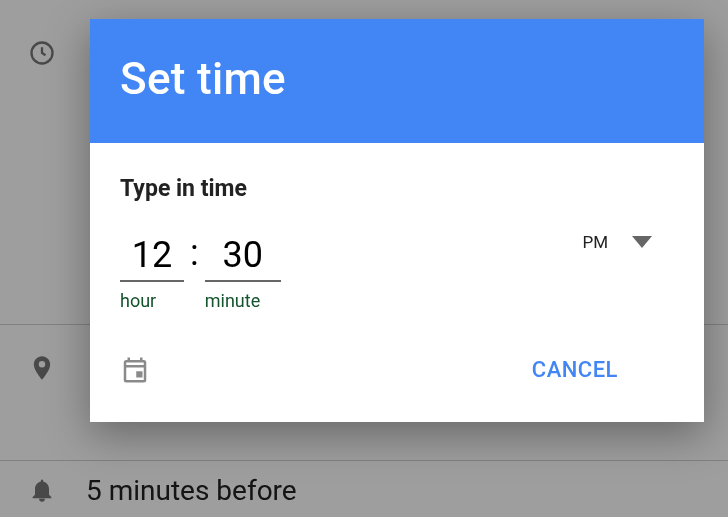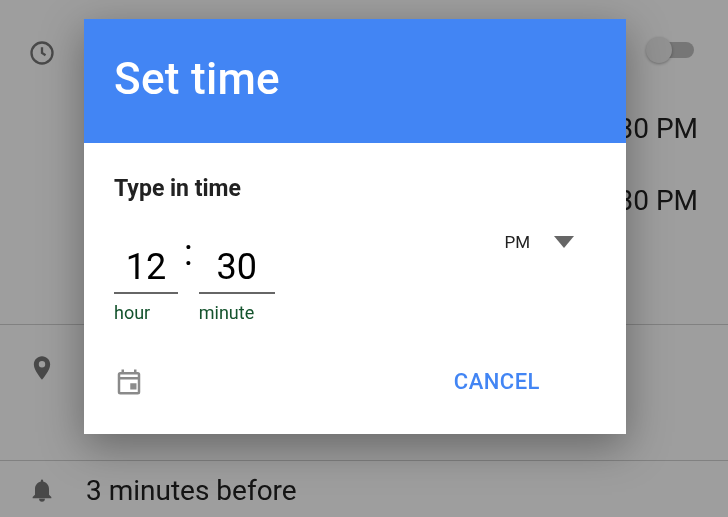--- a/index.html
+++ b/index.html
@@ -13,28 +13,28 @@
   .bg-icon { width: 28px; height: 28px; margin-right: 30px; color: #777; flex-shrink: 0; }
   .bg-toggle { position: absolute; right: 30px; top: 34px; width: 52px; height: 20px; }
   .bg-toggle-track { width: 44px; height: 16px; background: #bfbfbf; border-radius: 10px; position: absolute; top: 8px; left: 4px; }
   .bg-toggle-thumb { width: 26px; height: 26px; background: #ececec; border-radius: 50%; position: absolute; top: 3px; left: 0; box-shadow: 0 1px 3px rgba(0,0,0,.3); }
   .bg-text { font-size: 28px; color: #222; }
 
   
   .scrim { position: absolute; inset: 0; background: rgba(0,0,0,.38); }
 
   
-  .dialog { position: absolute; left: 84px; top: 19px; width: 542px; background: #fff; box-shadow: 0 12px 40px rgba(0,0,0,.35); }
+  .dialog { position: absolute; left: 90px; top: 19px; width: 614px; background: #fff; box-shadow: 0 12px 40px rgba(0,0,0,.35); }
   .dialog-header { background: #4285f4; color: #fff; padding: 34px 30px 38px; font-size: 44px; font-weight: 500; letter-spacing: .3px; }
   .dialog-body { padding: 32px 30px 8px 30px; }
   .subtitle { font-size: 23px; color: #222; font-weight: 700; margin-bottom: 30px; }
 
   .time-row { display: flex; align-items: flex-start; }
   .time-fields { display: flex; align-items: flex-end; }
-  .field { display: flex; flex-direction: column; margin-top: 12px; }
+  .field { display: flex; flex-direction: column; }
   .field input { border: none; border-bottom: 2px solid #666; font-size: 36px; text-align: center; width: 64px; padding: 2px 0 4px; outline: none; background: transparent; font-family: inherit; }
   .field-label { font-size: 18px; color: #14532d; margin-top: 8px; }
   .colon { font-size: 36px; padding: 0 6px 8px; align-self: flex-start; line-height: 42px; }
   .field.minute input { width: 76px; }
   .field.minute .field-label { }
 
   .ampm-wrap { margin-left: auto; display: flex; align-items: center; gap: 24px; margin-right: 22px; }
   .ampm { font-size: 17px; color: #222; }
   .dropdown-caret { width: 0; height: 0; border-left: 10px solid transparent; border-right: 10px solid transparent; border-top: 12px solid #666; }
 
@@ -72,21 +72,21 @@
     </span>
   </div>
 
   <div class="bg-divider" style="position:absolute; top:460px; left:0; right:0;"></div>
   <div class="bg-row" style="position:absolute; top:460px; left:0; right:0; height:60px;">
     <span class="bg-icon">
       <svg viewBox="0 0 24 24" fill="currentColor">
           <path d="M12 22a2.5 2.5 0 0 0 2.5-2.5h-5A2.5 2.5 0 0 0 12 22zm6-6V11c0-3.1-2-5.6-5-6.3V4a1 1 0 1 0-2 0v.7C8 5.4 6 7.9 6 11v5l-2 2v1h16v-1l-2-2z"></path>
         </svg>
     </span>
-    <span class="bg-text">3 minutes before</span>
+    <span class="bg-text">5 minutes before</span>
   </div>
 </div>
 
 <div class="scrim"></div>
 
 <div class="dialog">
   <div class="dialog-header">Set time</div>
   <div class="dialog-body">
     <div class="subtitle">Type in time</div>
 

